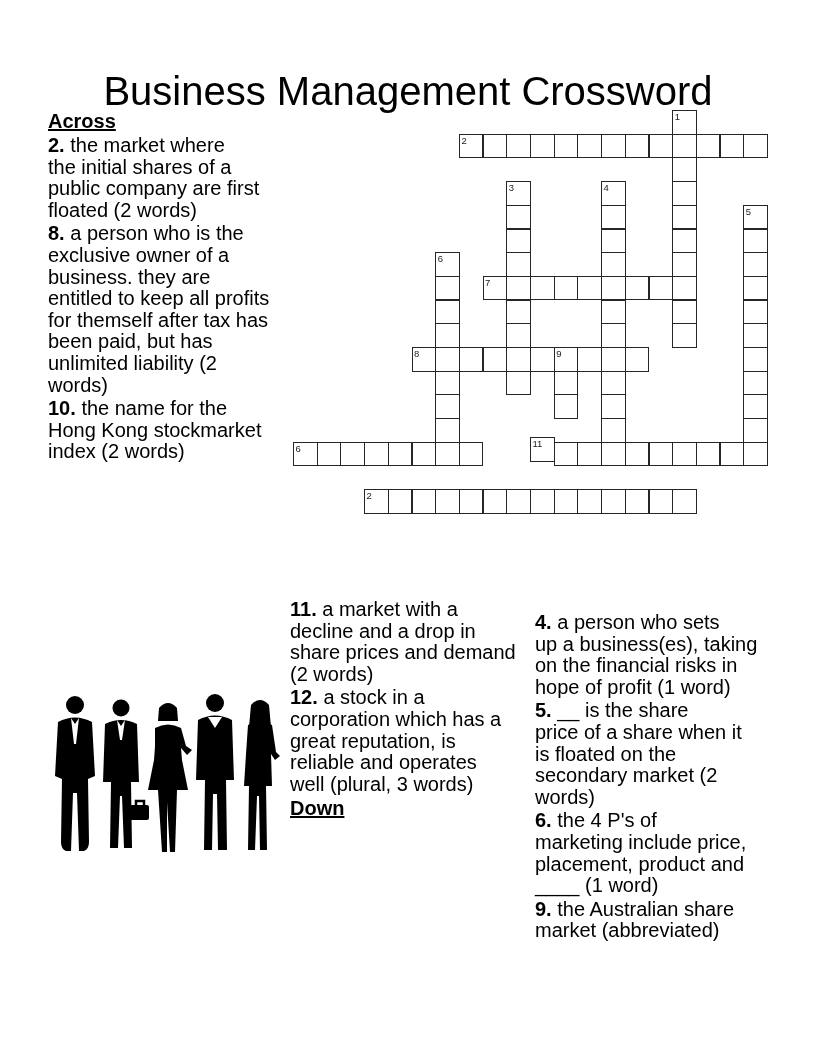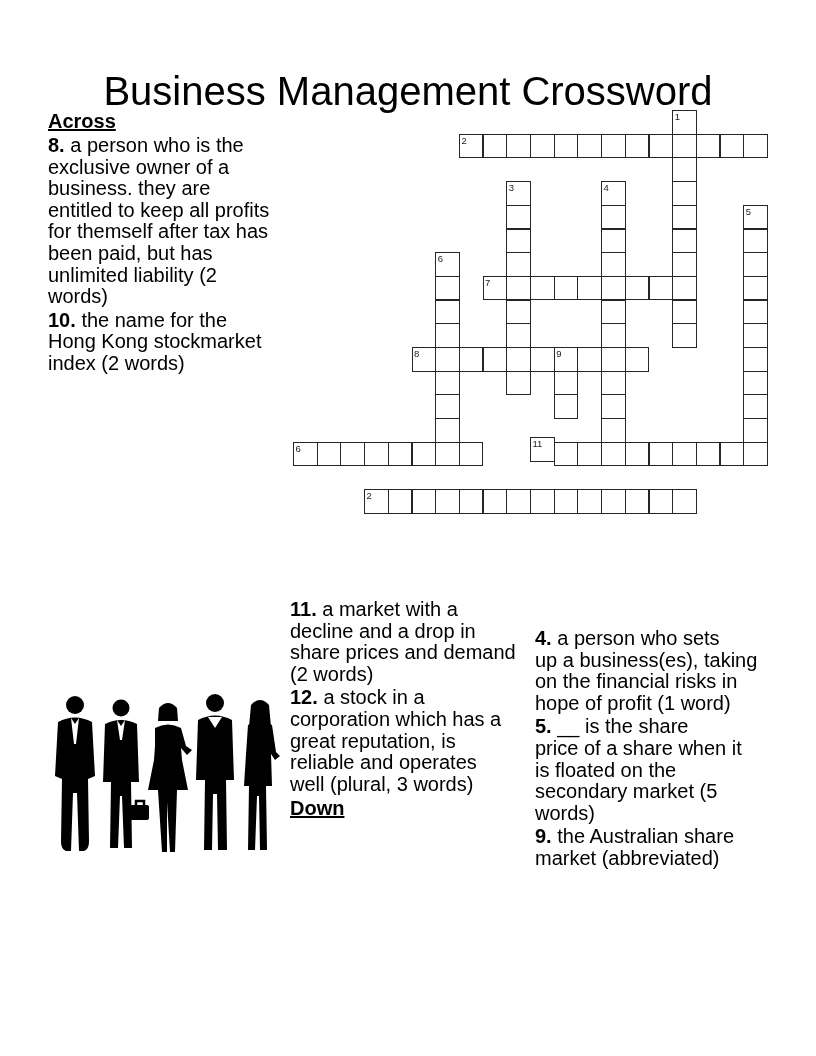--- a/index.html
+++ b/index.html
@@ -9,21 +9,21 @@
     font-family:"Liberation Sans", sans-serif;
   }
   .page-title {
     position:absolute; top:41px; left:0; width:816px;
     text-align:center; font-size:40px; line-height:46px; font-weight:400;
     letter-spacing:0;
   }
   .clue-col { position:absolute; font-size:20px; line-height:21.6px; }
   .col1 { left:48px;  top:110px; width:242px; }
   .col2 { left:290px; top:599px; width:250px; }
-  .col3 { left:535px; top:628px; width:252px; }
+  .col3 { left:535px; top:612px; width:252px; }
   .clue-header {
     font-weight:bold; text-decoration:underline;
     font-size:20px; line-height:22px; margin:0 0 3px 0;
   }
   .clue { margin:0 0 2px 0; }
   .clue .num { font-weight:bold; }
   .clue .txt { white-space:pre-line; }
   #grid { position:absolute; }
   .cell {
     position:absolute; width:24.5px; height:24.5px; box-sizing:border-box;
@@ -169,20 +169,24 @@
     <div class="cell" style="left: 260.7px; top: 379.2px; border-color: rgb(38, 38, 38);"></div>
     <div class="cell" style="left: 284.4px; top: 379.2px; border-color: rgb(38, 38, 38);"></div>
     <div class="cell" style="left: 308.1px; top: 379.2px; border-color: rgb(38, 38, 38);"></div>
     <div class="cell" style="left: 331.8px; top: 379.2px; border-color: rgb(38, 38, 38);"></div>
     <div class="cell" style="left: 355.5px; top: 379.2px; border-color: rgb(38, 38, 38);"></div>
     <div class="cell" style="left: 379.2px; top: 379.2px; border-color: rgb(38, 38, 38);"></div>
   </div>
 
 <div class="clue-col col1">
   <p class="clue-header">Across</p>
+  <p class="clue"><b class="num">2.</b> <span class="txt">the market where
+the initial shares of a
+public company are first
+floated (2 words)</span></p>
   <p class="clue"><b class="num">8.</b> <span class="txt">a person who is the
 exclusive owner of a
 business. they are
 entitled to keep all profits
 for themself after tax has
 been paid, but has
 unlimited liability (2
 words)</span></p>
   <p class="clue"><b class="num">10.</b> <span class="txt">the name for the
 Hong Kong stockmarket
@@ -203,22 +207,26 @@
 </div>
 
 <div class="clue-col col3">
   <p class="clue"><b class="num">4.</b> <span class="txt">a person who sets
 up a business(es), taking
 on the financial risks in
 hope of profit (1 word)</span></p>
   <p class="clue"><b class="num">5.</b> <span class="txt">__ is the share
 price of a share when it
 is floated on the
-secondary market (5
+secondary market (2
 words)</span></p>
+  <p class="clue"><b class="num">6.</b> <span class="txt">the 4 P's of
+marketing include price,
+placement, product and
+____ (1 word)</span></p>
   <p class="clue"><b class="num">9.</b> <span class="txt">the Australian share
 market (abbreviated)</span></p>
 </div>
 
 <svg class="figure" viewBox="0 0 243 172" fill="#000000" xmlns="http://www.w3.org/2000/svg">
 
   <g>
     <circle cx="30" cy="15" r="9"></circle>
     <path d="M13,32 Q30,23 47,32 L50,86 L43,89 L44,152 Q44,159 39,161 L34,161 L32,103 L28,103 L26,161 L21,161 Q16,159 16,152 L17,89 L10,86 Z"></path>
     <path d="M26,28 L30,34 L34,28 L31,54 L29,54 Z" fill="#ffffff"></path>

